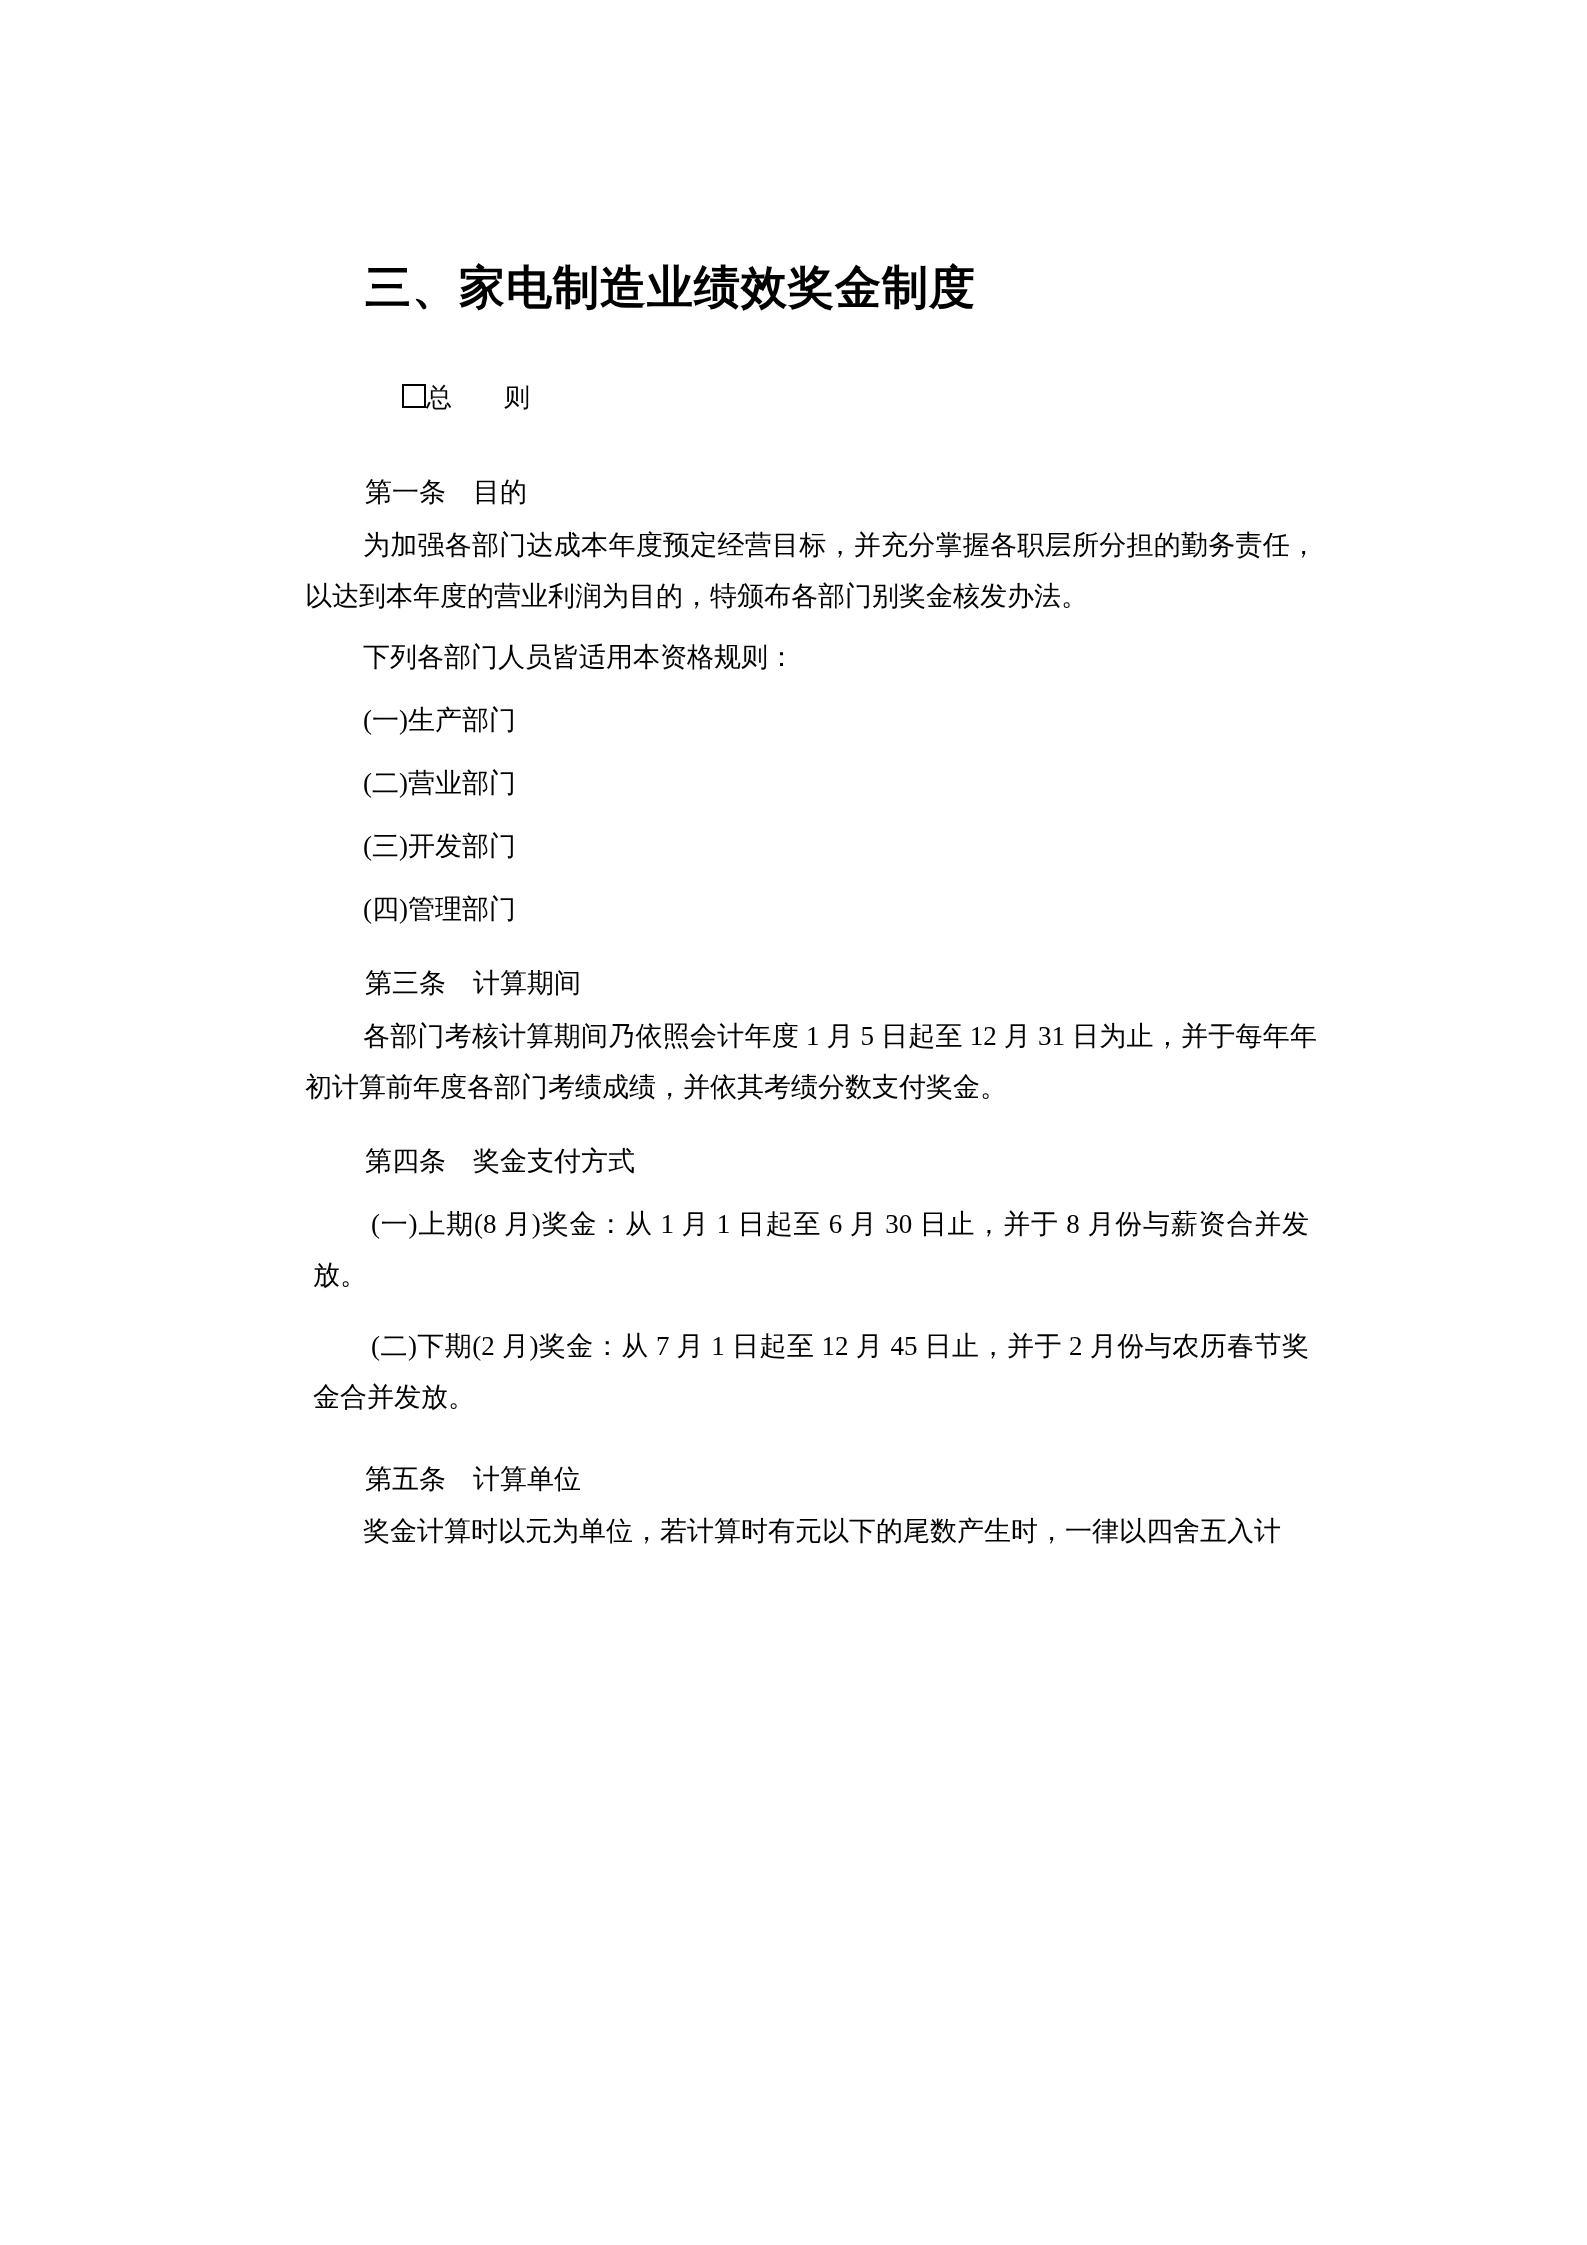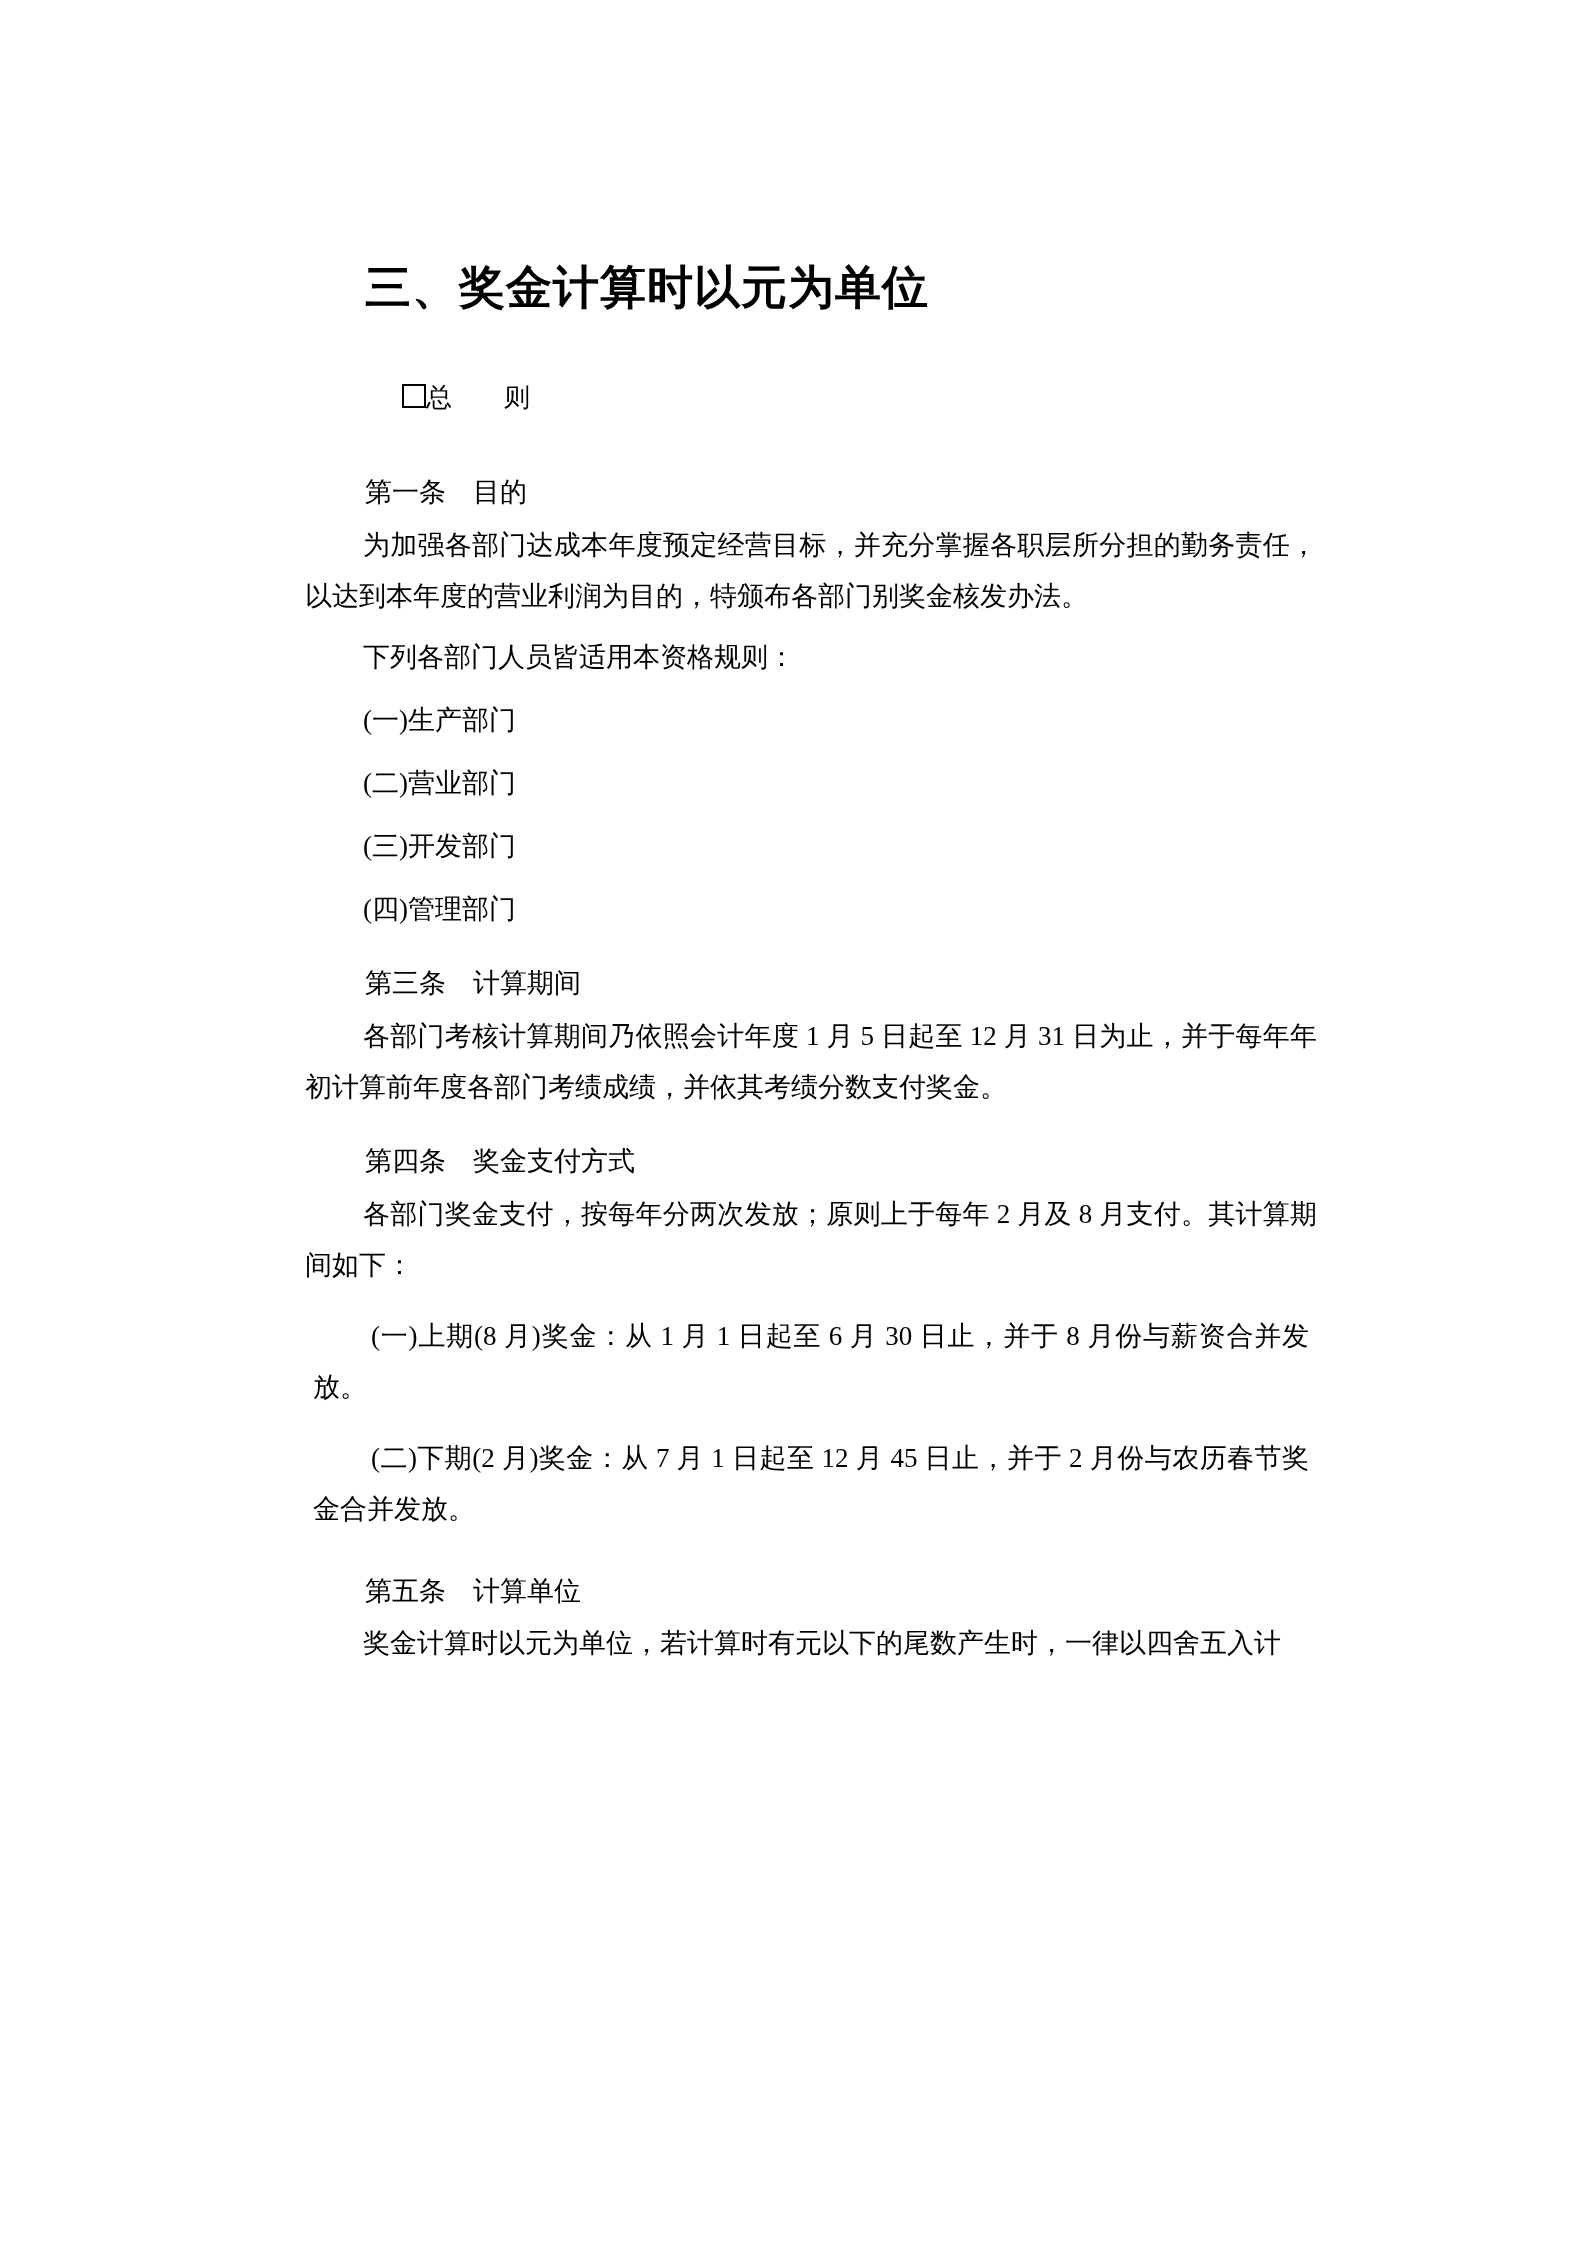--- a/index.html
+++ b/index.html
@@ -98,40 +98,39 @@
     vertical-align: -2px;
     box-sizing: border-box;
   }
 </style>
 </head>
 <body>
 
 <div class="page">
   <div class="content">
 
-    <h1 class="doc-title">三、奖金计算时以元为单位</h1>
+    <h1 class="doc-title">三、家电制造业绩效奖金制度</h1>
 
     <div class="section-label">
       <span class="tofu"></span><span>总        则</span>
     </div>
 
     <div class="article-heading">第一条　目的</div>
     <p class="para first-after-heading">为加强各部门达成本年度预定经营目标，并充分掌握各职层所分担的勤务责任，以达到本年度的营业利润为目的，特颁布各部门别奖金核发办法。</p>
 
     <p class="para first-after-heading">下列各部门人员皆适用本资格规则：</p>
     <div class="list-item">(一)生产部门</div>
     <div class="list-item">(二)营业部门</div>
     <div class="list-item">(三)开发部门</div>
     <div class="list-item">(四)管理部门</div>
 
     <div class="article-heading">第三条　计算期间</div>
     <p class="para first-after-heading">各部门考核计算期间乃依照会计年度 1 月 5 日起至 12 月 31 日为止，并于每年年初计算前年度各部门考绩成绩，并依其考绩分数支付奖金。</p>
 
     <div class="article-heading">第四条　奖金支付方式</div>
-    <p class="para first-after-heading">各部门奖金支付，按每年分两次发放；原则上于每年 2 月及 8 月支付。其计算期间如下：</p>
     <p class="sub-item">(一)上期(8 月)奖金：从 1 月 1 日起至 6 月 30 日止，并于 8 月份与薪资合并发放。</p>
     <p class="sub-item">(二)下期(2 月)奖金：从 7 月 1 日起至 12 月 45 日止，并于 2 月份与农历春节奖金合并发放。</p>
 
     <div class="article-heading">第五条　计算单位</div>
     <p class="para first-after-heading">奖金计算时以元为单位，若计算时有元以下的尾数产生时，一律以四舍五入计</p>
 
   </div>
 </div>
 
 </body></html>

